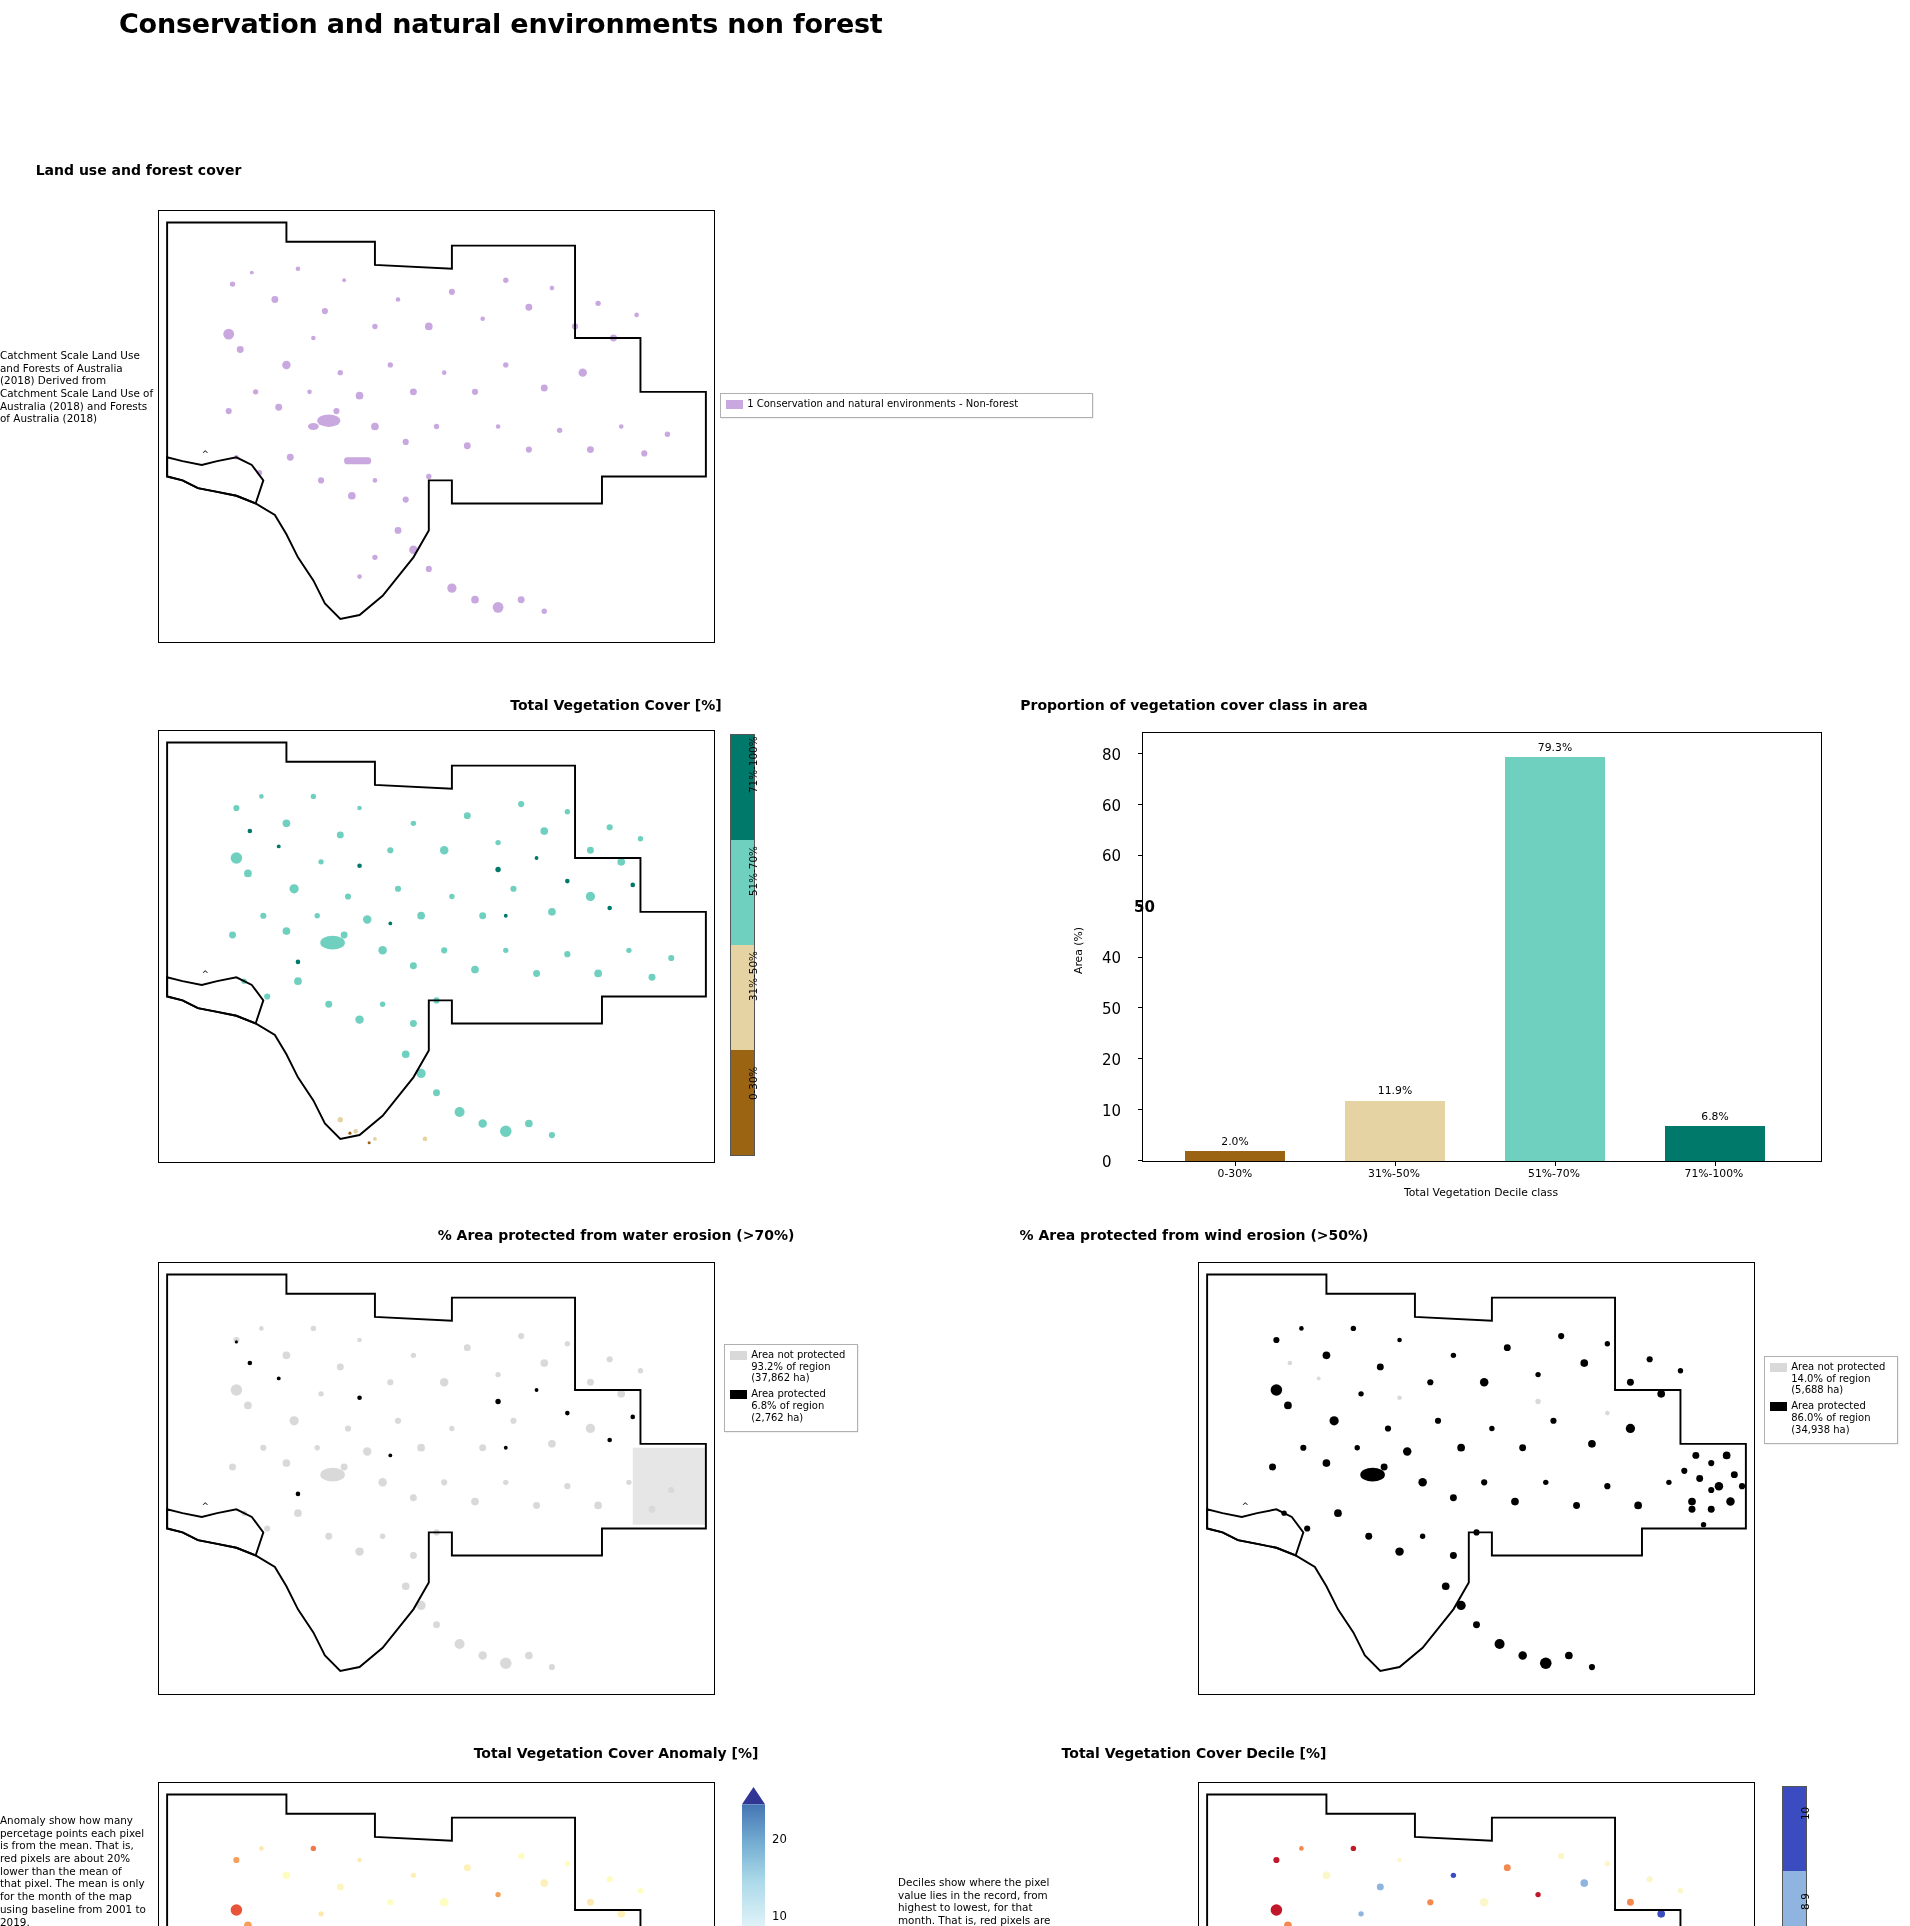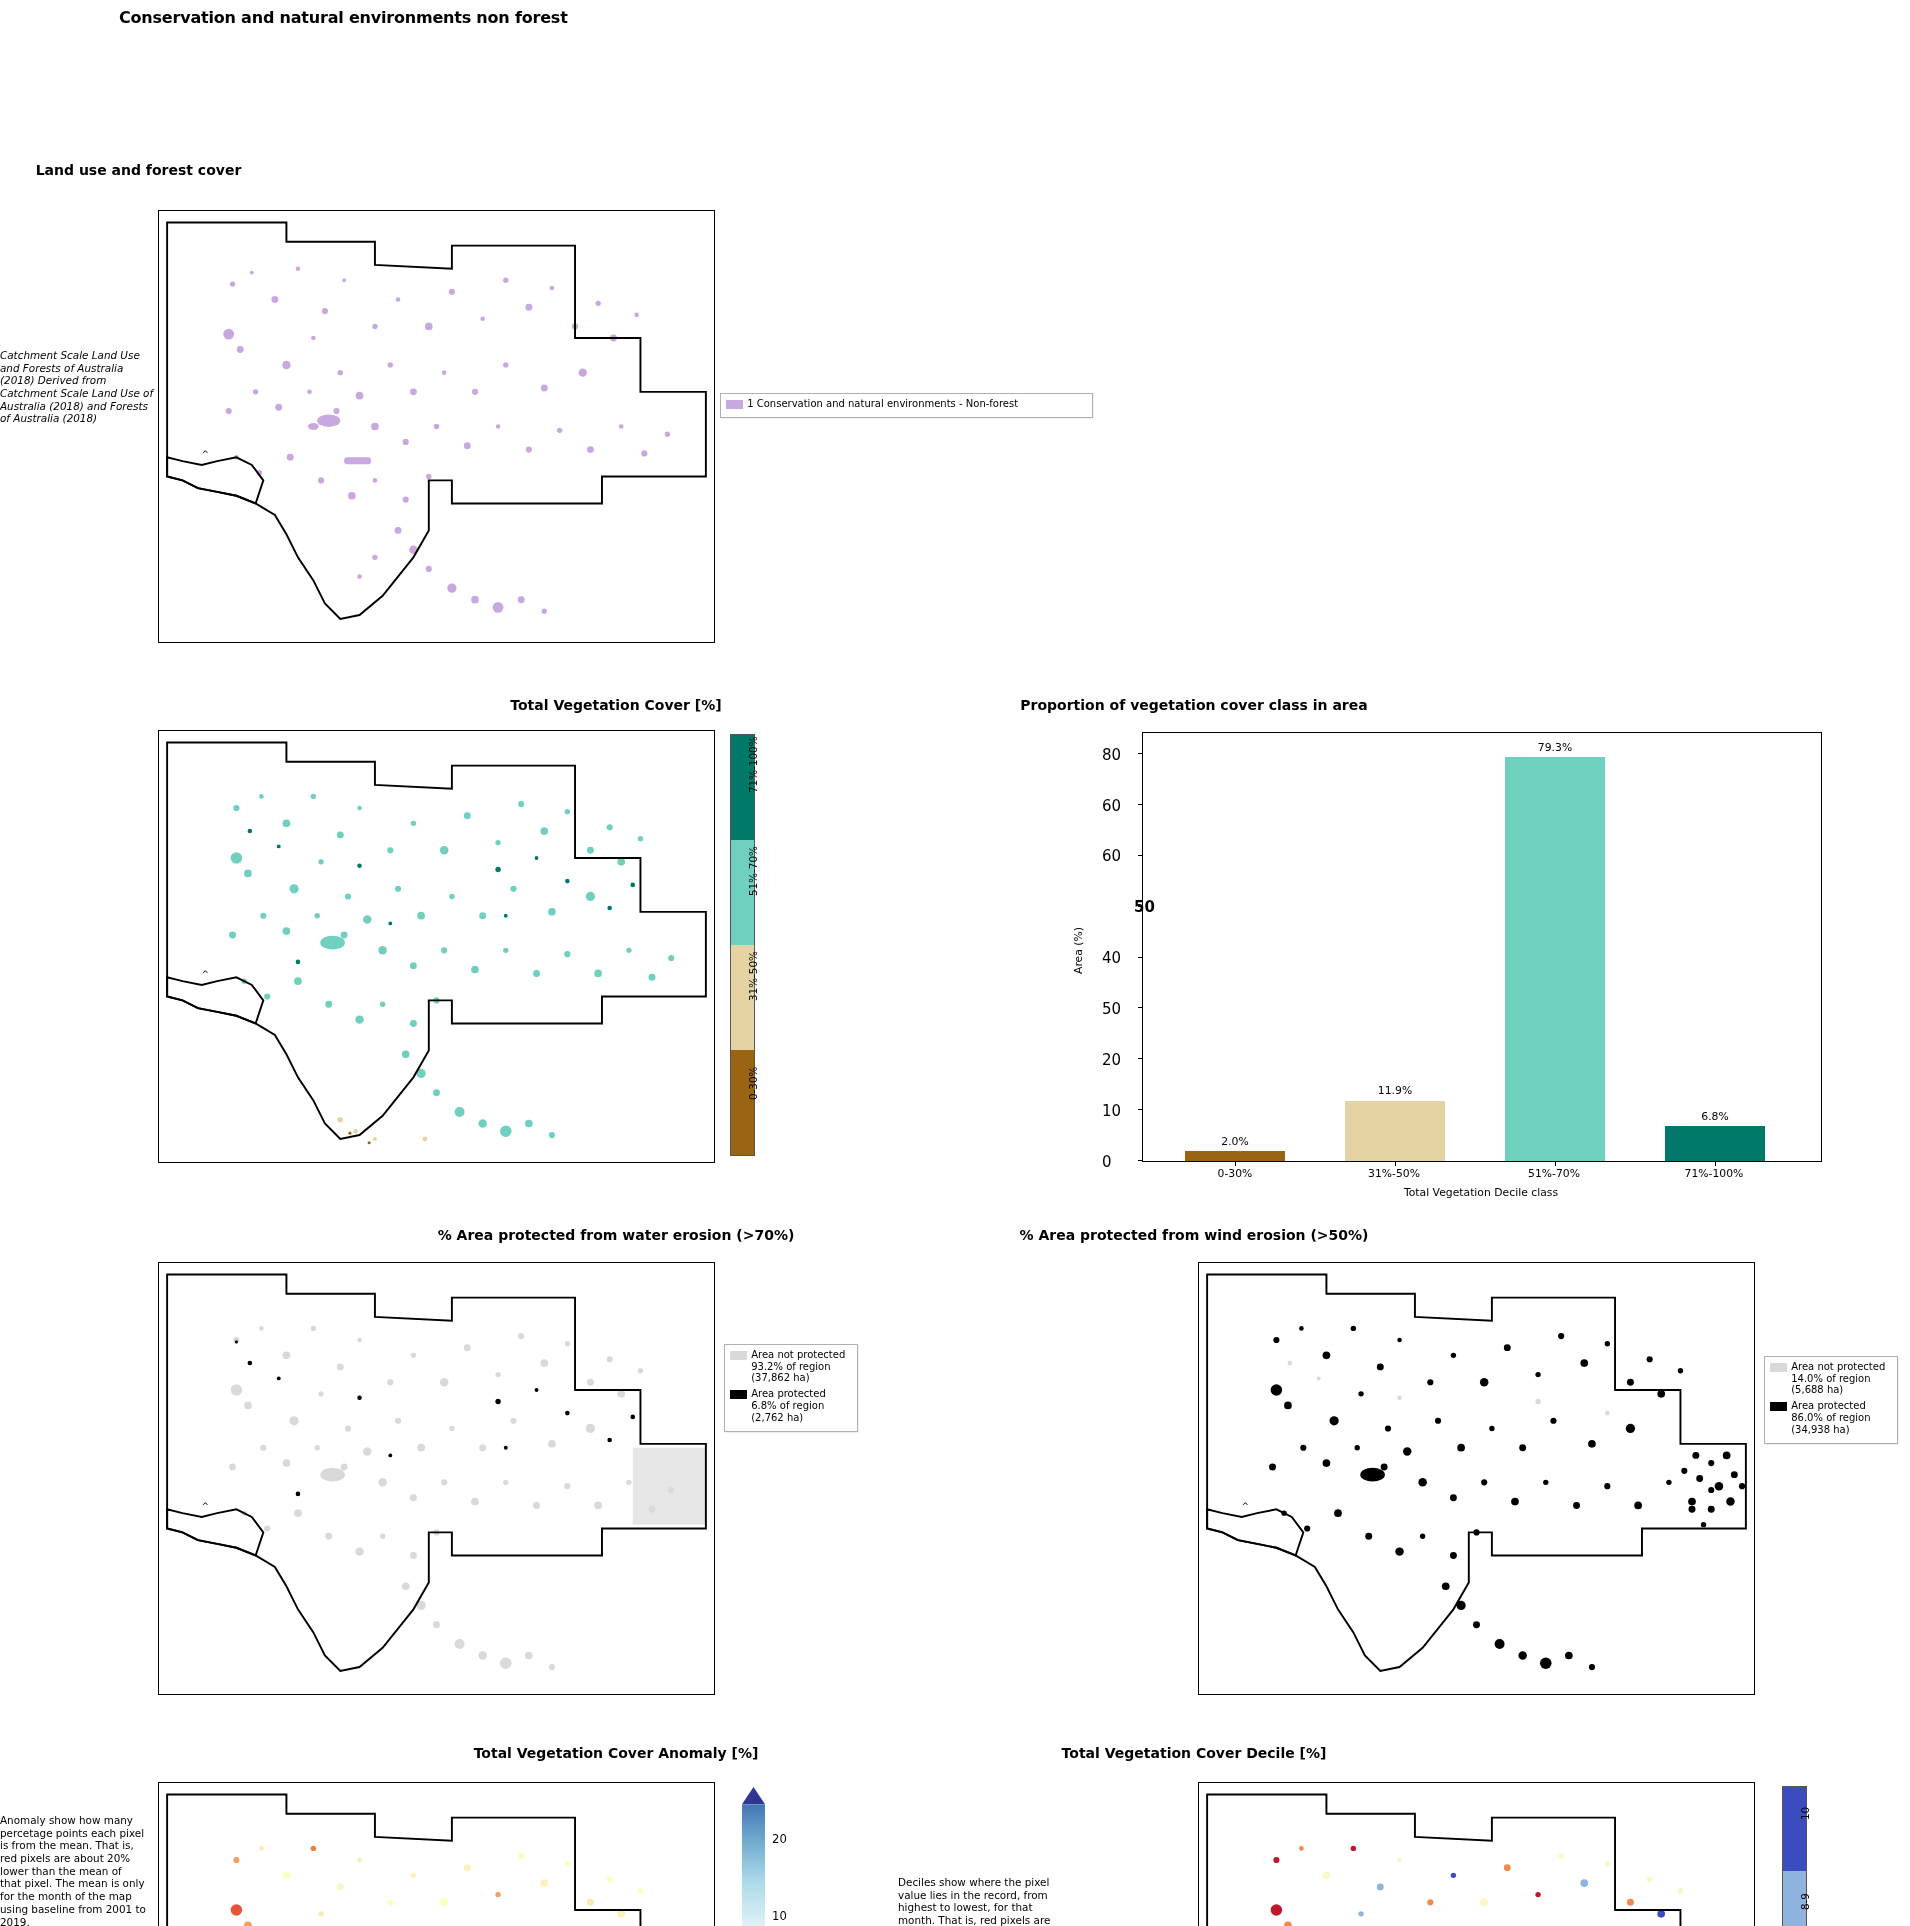--- a/index.html
+++ b/index.html
@@ -17,21 +17,21 @@
   }
   .page {
     position: relative;
     width: 1910px;
     height: 2434px;
   }
   .main-title {
     position: absolute;
     left: 119px;
     top: 7.7px;
-    font-size: 16px;
+    font-size: 27px;
     font-weight: bold;
     letter-spacing: -0.2px;
   }
   .panel-title {
     position: absolute;
     font-size: 14px;
     font-weight: bold;
     text-align: center;
     width: 100%;
   }
@@ -141,21 +141,21 @@
 <body>
 
 <div class="page">
 
   <div class="main-title">Conservation and natural environments non forest</div>
 
   <div style="position:absolute; left:0; top:162px; width:955px;">
     <div class="panel-title" style="top:0; left:-339px;">Land use and forest cover</div>
   </div>
 
-  <div class="side-note" style="left:0px; top:349px; width:154px;font-style:italic;">Catchment Scale Land Use and Forests of Australia (2018) Derived from Catchment Scale Land Use of Australia (2018) and Forests of Australia (2018)</div>
+  <div class="side-note" style="left:0px; top:349px; width:154px;">Catchment Scale Land Use and Forests of Australia (2018) Derived from Catchment Scale Land Use of Australia (2018) and Forests of Australia (2018)</div>
 
   <div class="map-frame" style="left:158px; top:210px; width:555px; height:431px;">
     <svg class="poly-svg" width="555" height="431" viewBox="0 0 1440 1120">
 
       <g fill="#c9a8e0">
         <circle cx="190" cy="190" r="7"></circle>
           <circle cx="240" cy="160" r="5"></circle>
           <circle cx="300" cy="230" r="9"></circle>
         <circle cx="360" cy="150" r="6"></circle>
           <circle cx="430" cy="260" r="8"></circle>

